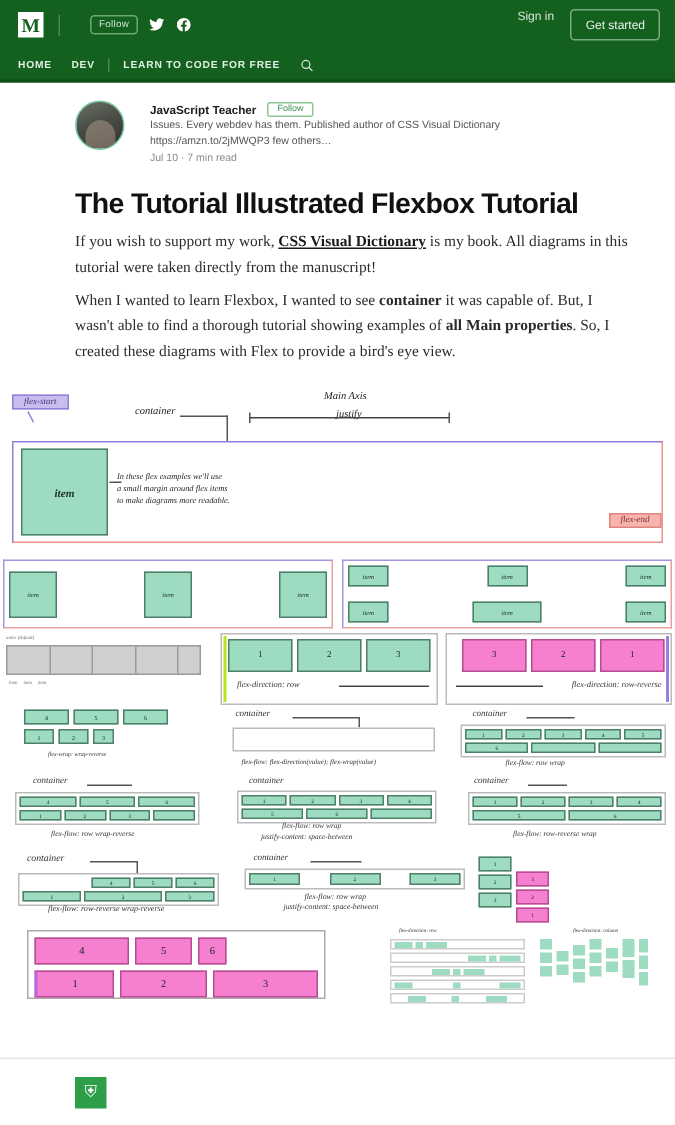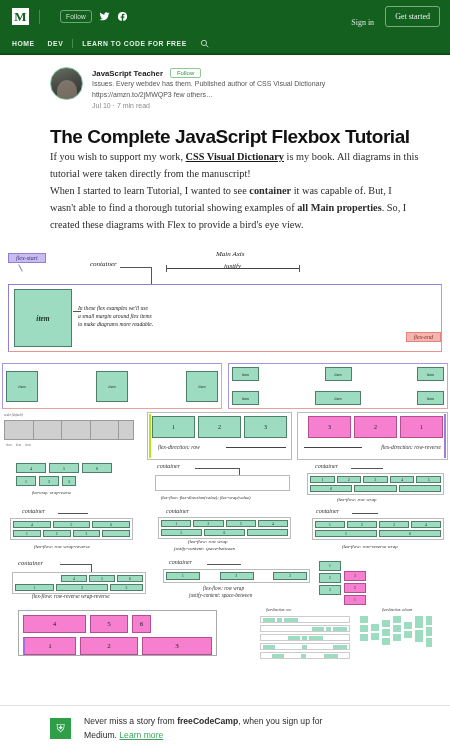--- a/index.html
+++ b/index.html
@@ -53,22 +53,21 @@
     font-size: 6.5px;
     padding: 2px 5px;
     white-space: nowrap;
     letter-spacing: .2px;
   }
   .soc { margin-left: 7px; color: #ffffff; display:flex; align-items:center; }
   .soc svg { display: block; }
   .hdr-right {
     margin-left: auto;
     display: flex;
-    align-items: flex-end;
-    font-family: Liberation Serif, serif;
+    align-items: flex-start;
   }
   .signin {
     color: #d6e6d8;
     font-size: 8px;
     margin-right: 11px;
     white-space: nowrap;
   }
   .getstarted {
     border: 1px solid #7aac82;
     border-radius: 3px;
@@ -110,21 +109,21 @@
     flex: 0 0 auto;
     position: relative;
     overflow: hidden;
   }
   .avatar::after {
     content:"";
     position:absolute; left:6px; top:12px;
     width:20px;height:22px;border-radius:50% 50% 40% 40%;
     background: rgba(170,150,135,.55);
   }
-  .author-txt { margin-left: 9px; padding-top: 1px; }
+  .author-txt { margin-left: 17px; padding-top: 1px; }
   .author-line1 { display: flex; align-items: center; }
   .author-name {
     font-size: 7.8px; font-weight: bold; color: #1c1c1c;
   }
   .follow-sm {
     margin-left: 7px;
     border: 1px solid #8cc794;
     border-radius: 2px;
     color: #3a8d49;
     font-size: 6px;
@@ -146,21 +145,21 @@
     color: #111111;
     letter-spacing: -0.45px;
     margin-top: 15px;
     line-height: 22px;
   }
   .para {
     font-family: "Liberation Serif", serif;
     font-size: 10.3px;
     line-height: 17px;
     color: #2b2b2b;
-    margin-top: 0;
+    margin-top: 5px;
   }
   .para b { font-weight: bold; }
   .para .lnk { font-weight: bold; text-decoration: underline; color:#1a1a1a;}
 
   
   .diagrams {
     position: relative;
     margin-top: 16px;
     width: 450px;
     height: 412px;
@@ -349,26 +348,26 @@
       <span class="author-name">JavaScript Teacher</span>
       <span class="follow-sm">Follow</span>
     </div>
     <div class="author-bio">Issues. Every webdev has them. Published author of CSS Visual Dictionary</div>
     <div class="author-url">https://amzn.to/2jMWQP3 few others…</div>
     <div class="author-meta">Jul 10 · 7 min read</div>
   </div>
 </div>
 
 <div class="article">
-  <h1 class="title">The Complete JavaScript Flexbox Tutorial</h1>
+  <h1 class="title">The Tutorial Illustrated Flexbox Tutorial</h1>
   <p class="para">
     <span>If you wish to support my work, </span><a class="lnk" href="#">CSS Visual Dictionary</a><span> is my book. All diagrams in this tutorial were taken directly from the manuscript!</span>
   </p>
   <p class="para">
-    <span>When I started to learn Tutorial, I wanted to see </span><b>container</b><span> it was capable of. But, I wasn't able to find a thorough tutorial showing examples of </span><b>all Main properties</b><span>. So, I created these diagrams with Flex to provide a bird's eye view.</span>
+    <span>When I wanted to learn Flexbox, I wanted to see </span><b>container</b><span> it was capable of. But, I wasn't able to find a thorough tutorial showing examples of </span><b>all Main properties</b><span>. So, I created these diagrams with Flex to provide a bird's eye view.</span>
   </p>
 </div>
 
 <div class="diagrams">
 
   <div class="hero">
     <div class="lbl-flexstart">flex-start</div>
     <div class="lbl-flexend">flex-end</div>
     <div class="lbl-container">container</div>
     <div class="lead-line" style="left:118px;top:18px;width:32px;height:1px;"></div>
@@ -685,16 +684,13 @@
             <div style="width:6px;height:9px;background:#9ddcc0;"></div>
           </div>
       </div>
     </div>
   </div>
 
 </div>
 
 <div class="banner">
   <div class="banner-logo">⛨</div>
-  <div class="banner-txt">
-    <span>Never miss a story from </span><b>freeCodeCamp</b><span>, when you sign up for Medium. </span><a class="lm" href="#">Learn more</a>
-  </div>
 </div>
 
 </body></html>

